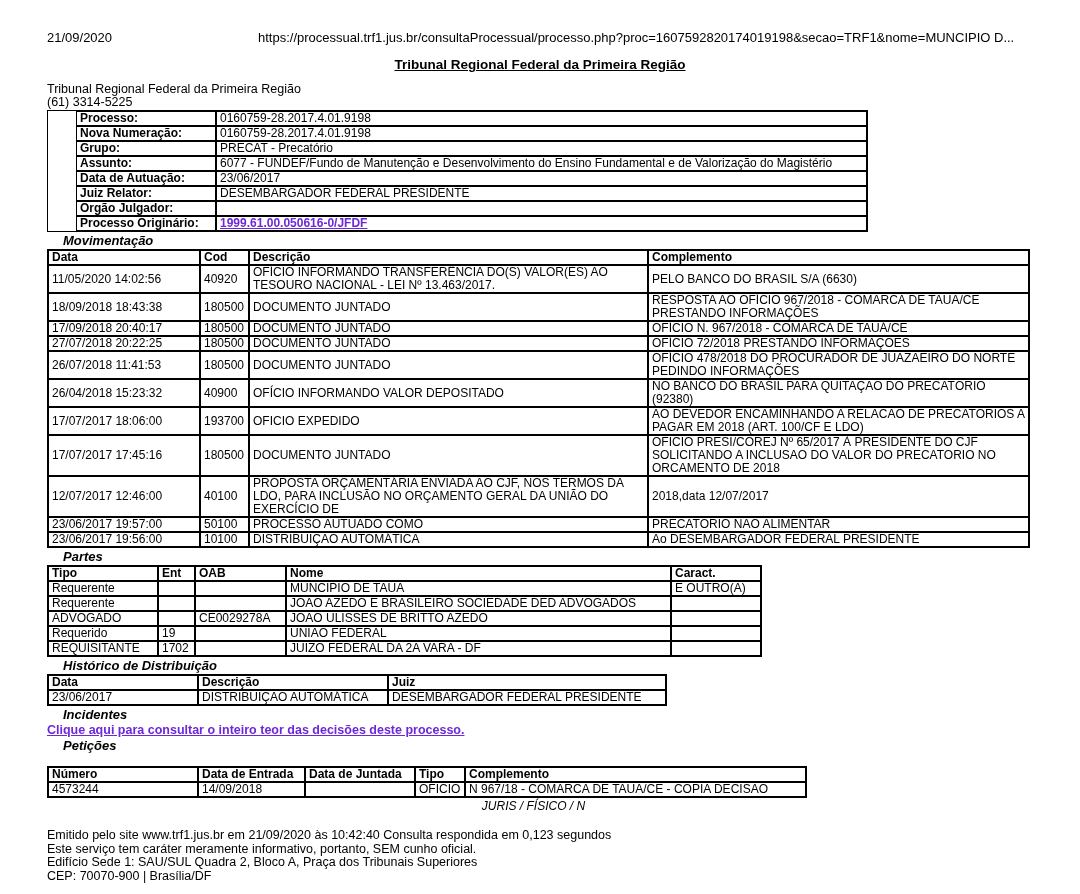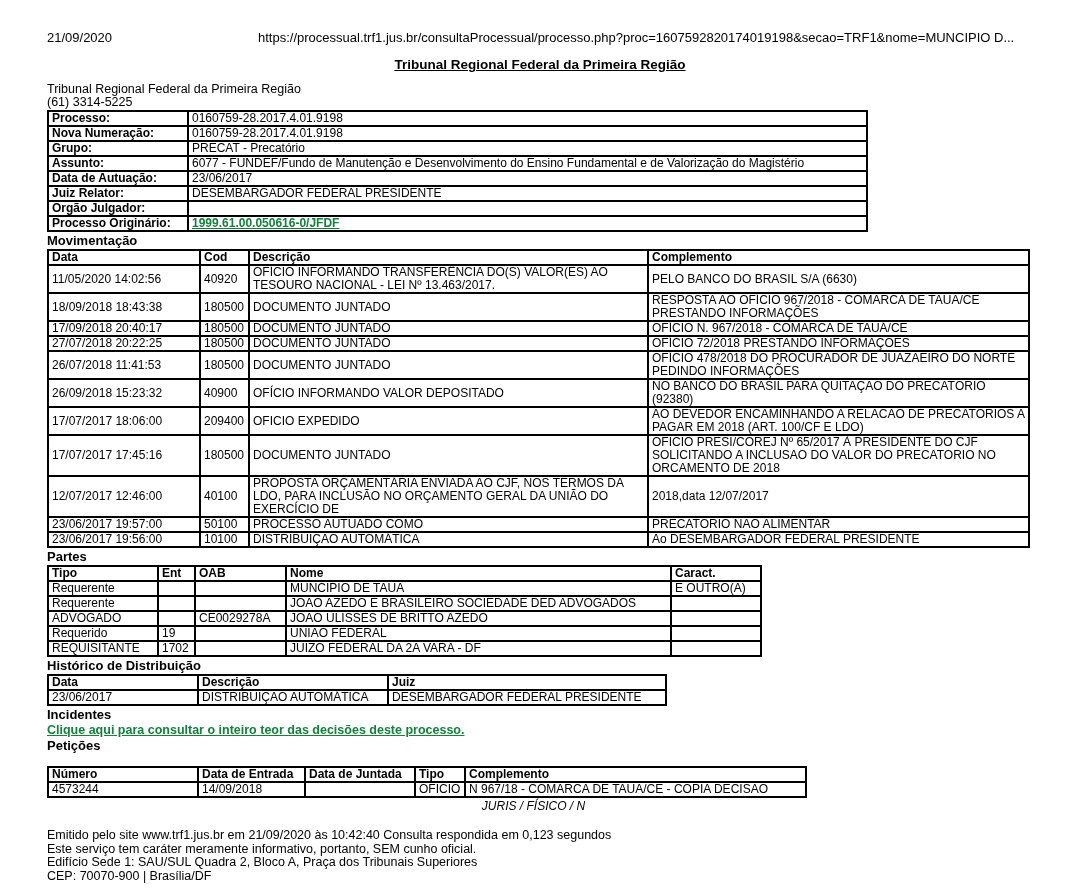--- a/index.html
+++ b/index.html
@@ -7,30 +7,30 @@
     width:1080px;height:894px;box-sizing:border-box;overflow:hidden;
     background:#fff;color:#000;
     font-family:"Liberation Sans","DejaVu Sans",sans-serif;
     padding:30px 47px 0 47px;position:relative;
   }
   .print-header{display:flex;font-size:13px;line-height:15px;white-space:nowrap;}
   .ph-date{width:211px;flex:0 0 211px;}
   .ph-url{flex:1;overflow:hidden;}
   .doc-title{margin-top:12px;text-align:center;font-size:13.5px;font-weight:bold;text-decoration:underline;}
   .court-info{margin-top:11px;font-size:12.5px;line-height:13px;}
-  .section-heading{font-weight:bold;font-size:13px;line-height:15px;margin:1px 0 1px 0;}
+  .section-heading{font-weight:bold;font-size:13px;line-height:15px;margin:1px 0 1px 16px;font-style:italic;}
   table{border-collapse:separate;border-spacing:0;table-layout:fixed;border:1px solid #000;margin-top:1px;}
   th,td{
     border:1px solid #000;padding:0 3px;font-size:12px;line-height:13px;
     height:13px;text-align:left;vertical-align:middle;overflow:hidden;
     word-wrap:break-word;
   }
   th{font-weight:bold;}
   .kv-label{font-weight:bold;}
-  .doclink{font-weight:bold;text-decoration:underline;color:#15803d;cursor:pointer;}
+  .doclink{font-weight:bold;text-decoration:underline;color:#6d28d9;cursor:pointer;}
   .incidentes-link{display:block;font-size:12.5px;line-height:14px;}
   .juris-line{text-align:center;font-size:12px;line-height:14px;margin:1px 13px 0 0;font-style:italic;}
   .footer{margin-top:16px;font-size:12.5px;line-height:13.5px;}
 </style>
 </head>
 <body>
 
 <div class="page">
 
   <div class="print-header">
@@ -38,21 +38,21 @@
     <span class="ph-url">https://processual.trf1.jus.br/consultaProcessual/processo.php?proc=1607592820174019198&amp;secao=TRF1&amp;nome=MUNCIPIO D...</span>
   </div>
 
   <div class="doc-title">Tribunal Regional Federal da Primeira Região</div>
 
   <div class="court-info">
     <div>Tribunal Regional Federal da Primeira Região</div>
     <div>(61) 3314-5225</div>
   </div>
 
-  <table style="width:821px;">
+  <table style="width:821px;padding-left:28px;">
     <colgroup>
         <col style="width:140px;">
         <col>
       </colgroup>
     <tbody>
         <tr>
           <td class="kv-label">Processo:</td>
           <td>0160759-28.2017.4.01.9198</td>
         </tr>
         <tr>
@@ -127,28 +127,28 @@
           <td>DOCUMENTO JUNTADO</td>
           <td>OFÍCIO 72/2018 PRESTANDO INFORMAÇÕES</td>
         </tr>
         <tr>
           <td>26/07/2018 11:41:53</td>
           <td>180500</td>
           <td>DOCUMENTO JUNTADO</td>
           <td>OFÍCIO 478/2018 DO PROCURADOR DE JUAZAEIRO DO NORTE PEDINDO INFORMAÇÕES</td>
         </tr>
         <tr>
-          <td>26/09/2018 15:23:32</td>
+          <td>26/04/2018 15:23:32</td>
           <td>40900</td>
           <td>OFÍCIO INFORMANDO VALOR DEPOSITADO</td>
           <td>NO BANCO DO BRASIL PARA QUITAÇÃO DO PRECATÓRIO (92380)</td>
         </tr>
         <tr>
           <td>17/07/2017 18:06:00</td>
-          <td>209400</td>
+          <td>193700</td>
           <td>OFICIO EXPEDIDO</td>
           <td>AO DEVEDOR ENCAMINHANDO A RELACAO DE PRECATORIOS A PAGAR EM 2018 (ART. 100/CF E LDO)</td>
         </tr>
         <tr>
           <td>17/07/2017 17:45:16</td>
           <td>180500</td>
           <td>DOCUMENTO JUNTADO</td>
           <td>OFICIO PRESI/COREJ Nº 65/2017 À PRESIDENTE DO CJF SOLICITANDO A INCLUSAO DO VALOR DO PRECATORIO NO ORCAMENTO DE 2018</td>
         </tr>
         <tr>

